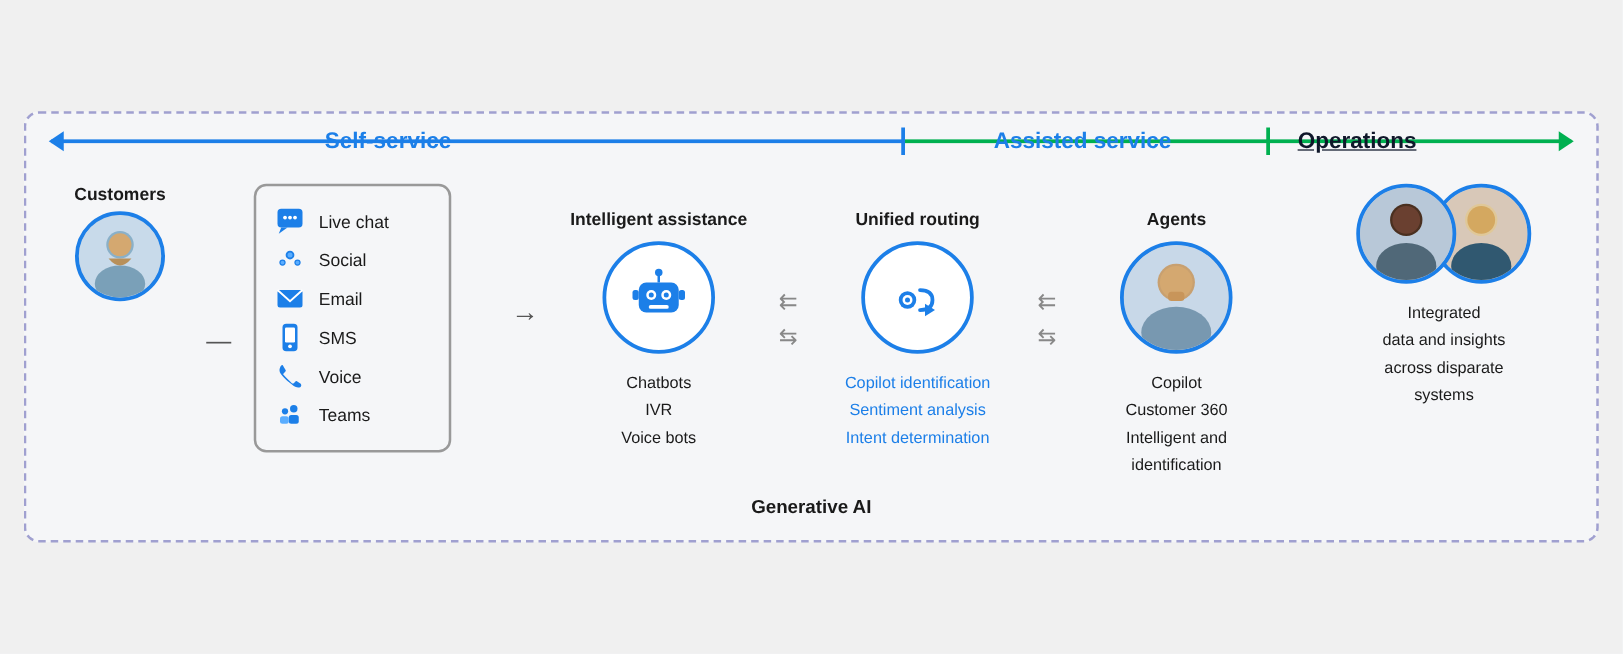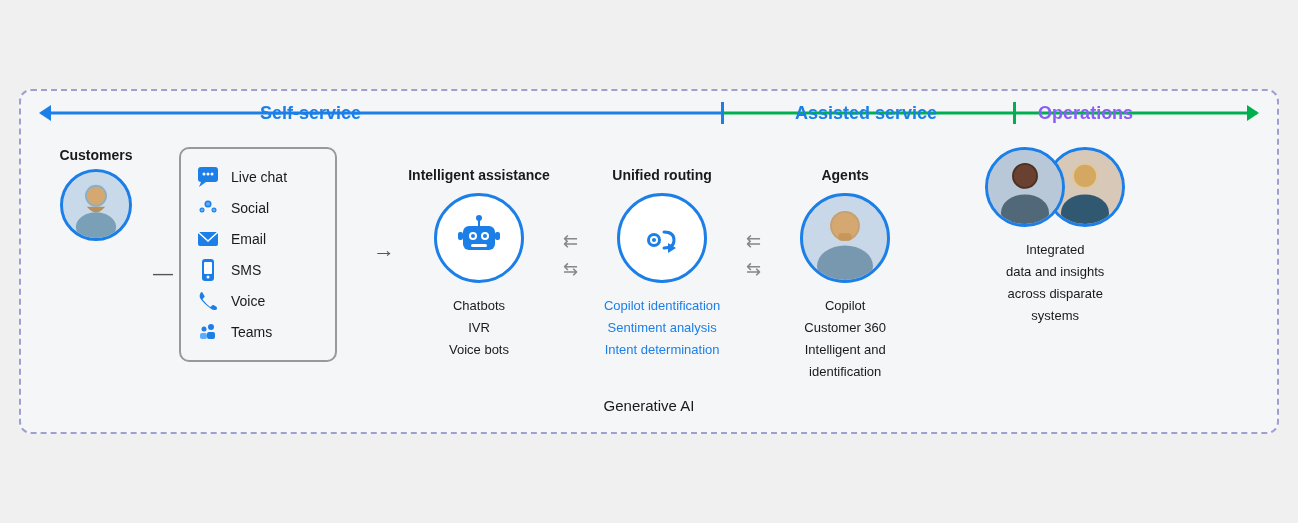--- a/index.html
+++ b/index.html
@@ -67,26 +67,26 @@
       background: #00b050;
     }
     .section-label {
       position: absolute;
       font-size: 18px;
       font-weight: 600;
       top: 50%;
       transform: translateY(-50%);
     }
     .section-label.blue { color: #1c7fe8; }
-    .section-label.green { color: #8b5cf6; }
+    .section-label.green { color: #0f172a; text-decoration: underline; }
     
     .main-content {
       display: flex;
       align-items: flex-start;
-      gap: 0;
+      gap: 12px;
       padding-top: 4px;
     }
     
     .customers-col {
       display: flex;
       flex-direction: column;
       align-items: center;
       width: 110px;
       flex-shrink: 0;
     }
@@ -210,21 +210,21 @@
       z-index: 2;
     }
     .double-circle .circle-photo:last-child {
       margin-left: -20px;
       z-index: 1;
     }
     
     .bottom-label {
       text-align: center;
       font-size: 15px;
-      font-weight: 400;
+      font-weight: 700;
       color: #1a1a1a;
       margin-top: 14px;
     }
     .one-way-arrow {
       font-size: 22px;
       color: #555;
       align-self: center;
       margin-top: -30px;
       padding: 0 4px;
     }

